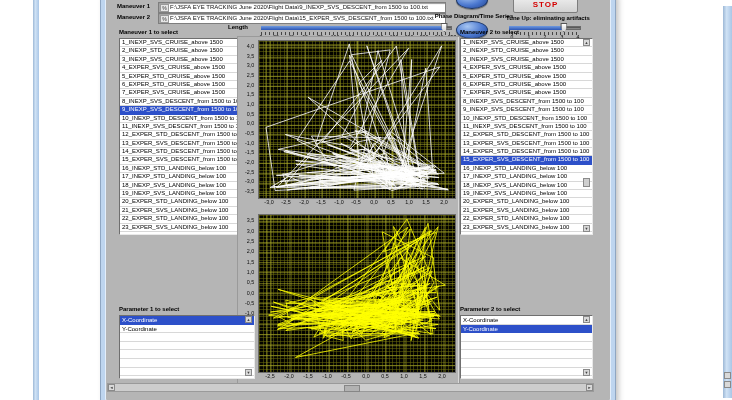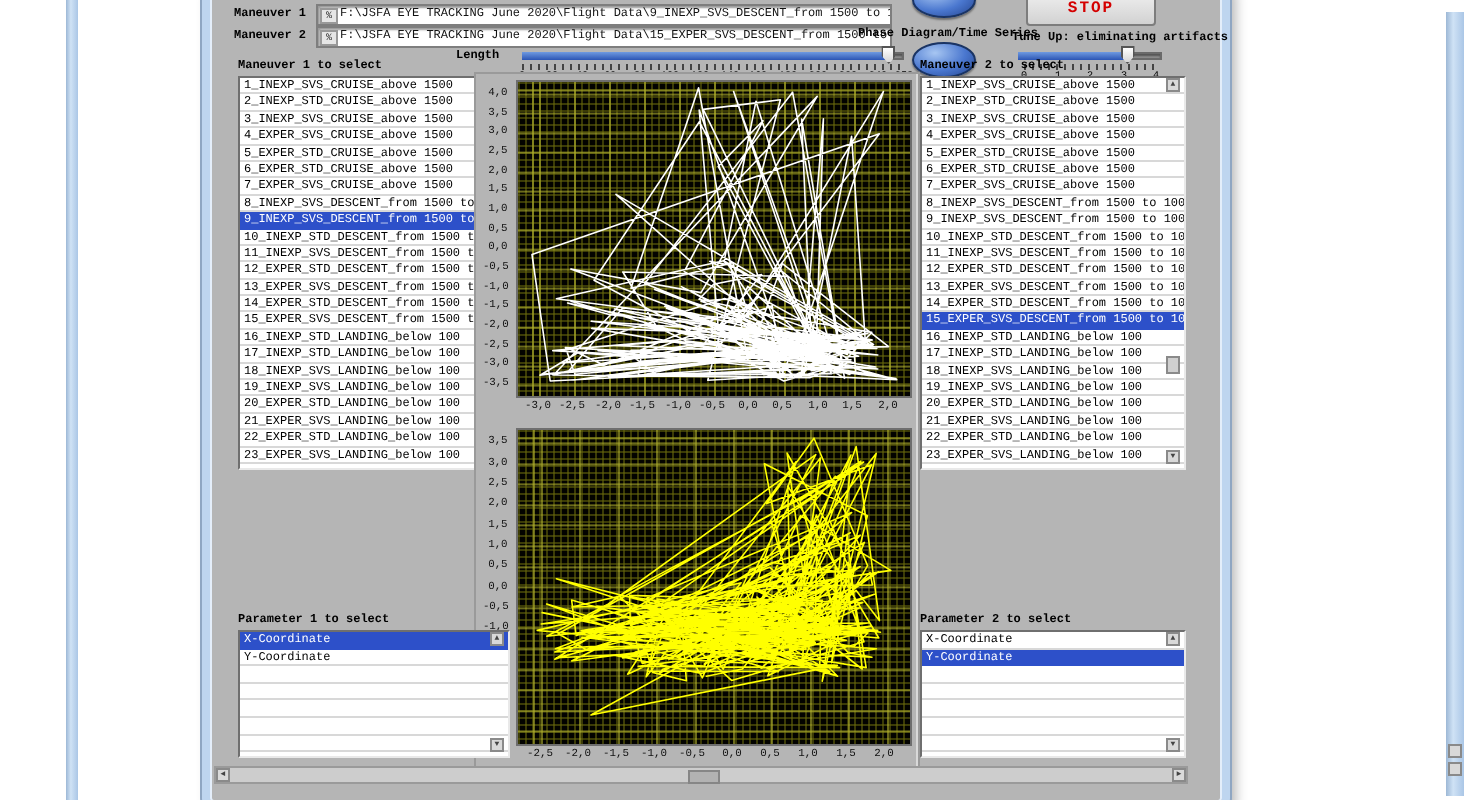--- a/index.html
+++ b/index.html
@@ -1,17 +1,17 @@
 <!DOCTYPE html>
 <html><head>
 <meta charset="utf-8">
 <style>
   html,body{margin:0;padding:0;background:#fff;}
   #screen{position:relative;width:732px;height:400px;background:#ffffff;overflow:hidden;
-          font-family:Liberation Mono, monospace;}
+          font-family:Liberation Sans, sans-serif;}
   
   .back-strip{position:absolute;background:linear-gradient(to right,#9db8d6,#cfe2f5 40%,#aac6e6);}
   .main-window{position:absolute;left:101px;top:-10px;width:506px;height:407px;
                background:#b5b5b5;border:4px solid #bed5ef;border-radius:6px;
                box-shadow:0 0 0 1px #8fa6c2, 3px 3px 6px rgba(0,0,0,.28), inset 0 0 0 1px #e4eefa;}
   .panel{position:absolute;left:106px;top:0px;width:490px;height:392px;background:#b5b5b5;}
   
   .lbl{position:absolute;font-size:6px;font-weight:bold;color:#000;white-space:nowrap;}
   .pathfield{position:absolute;background:#fff;border:1px solid #7e7e7e;
              box-shadow:inset 1px 1px 1px #9a9a9a;font-size:6px;line-height:8px;color:#111;

